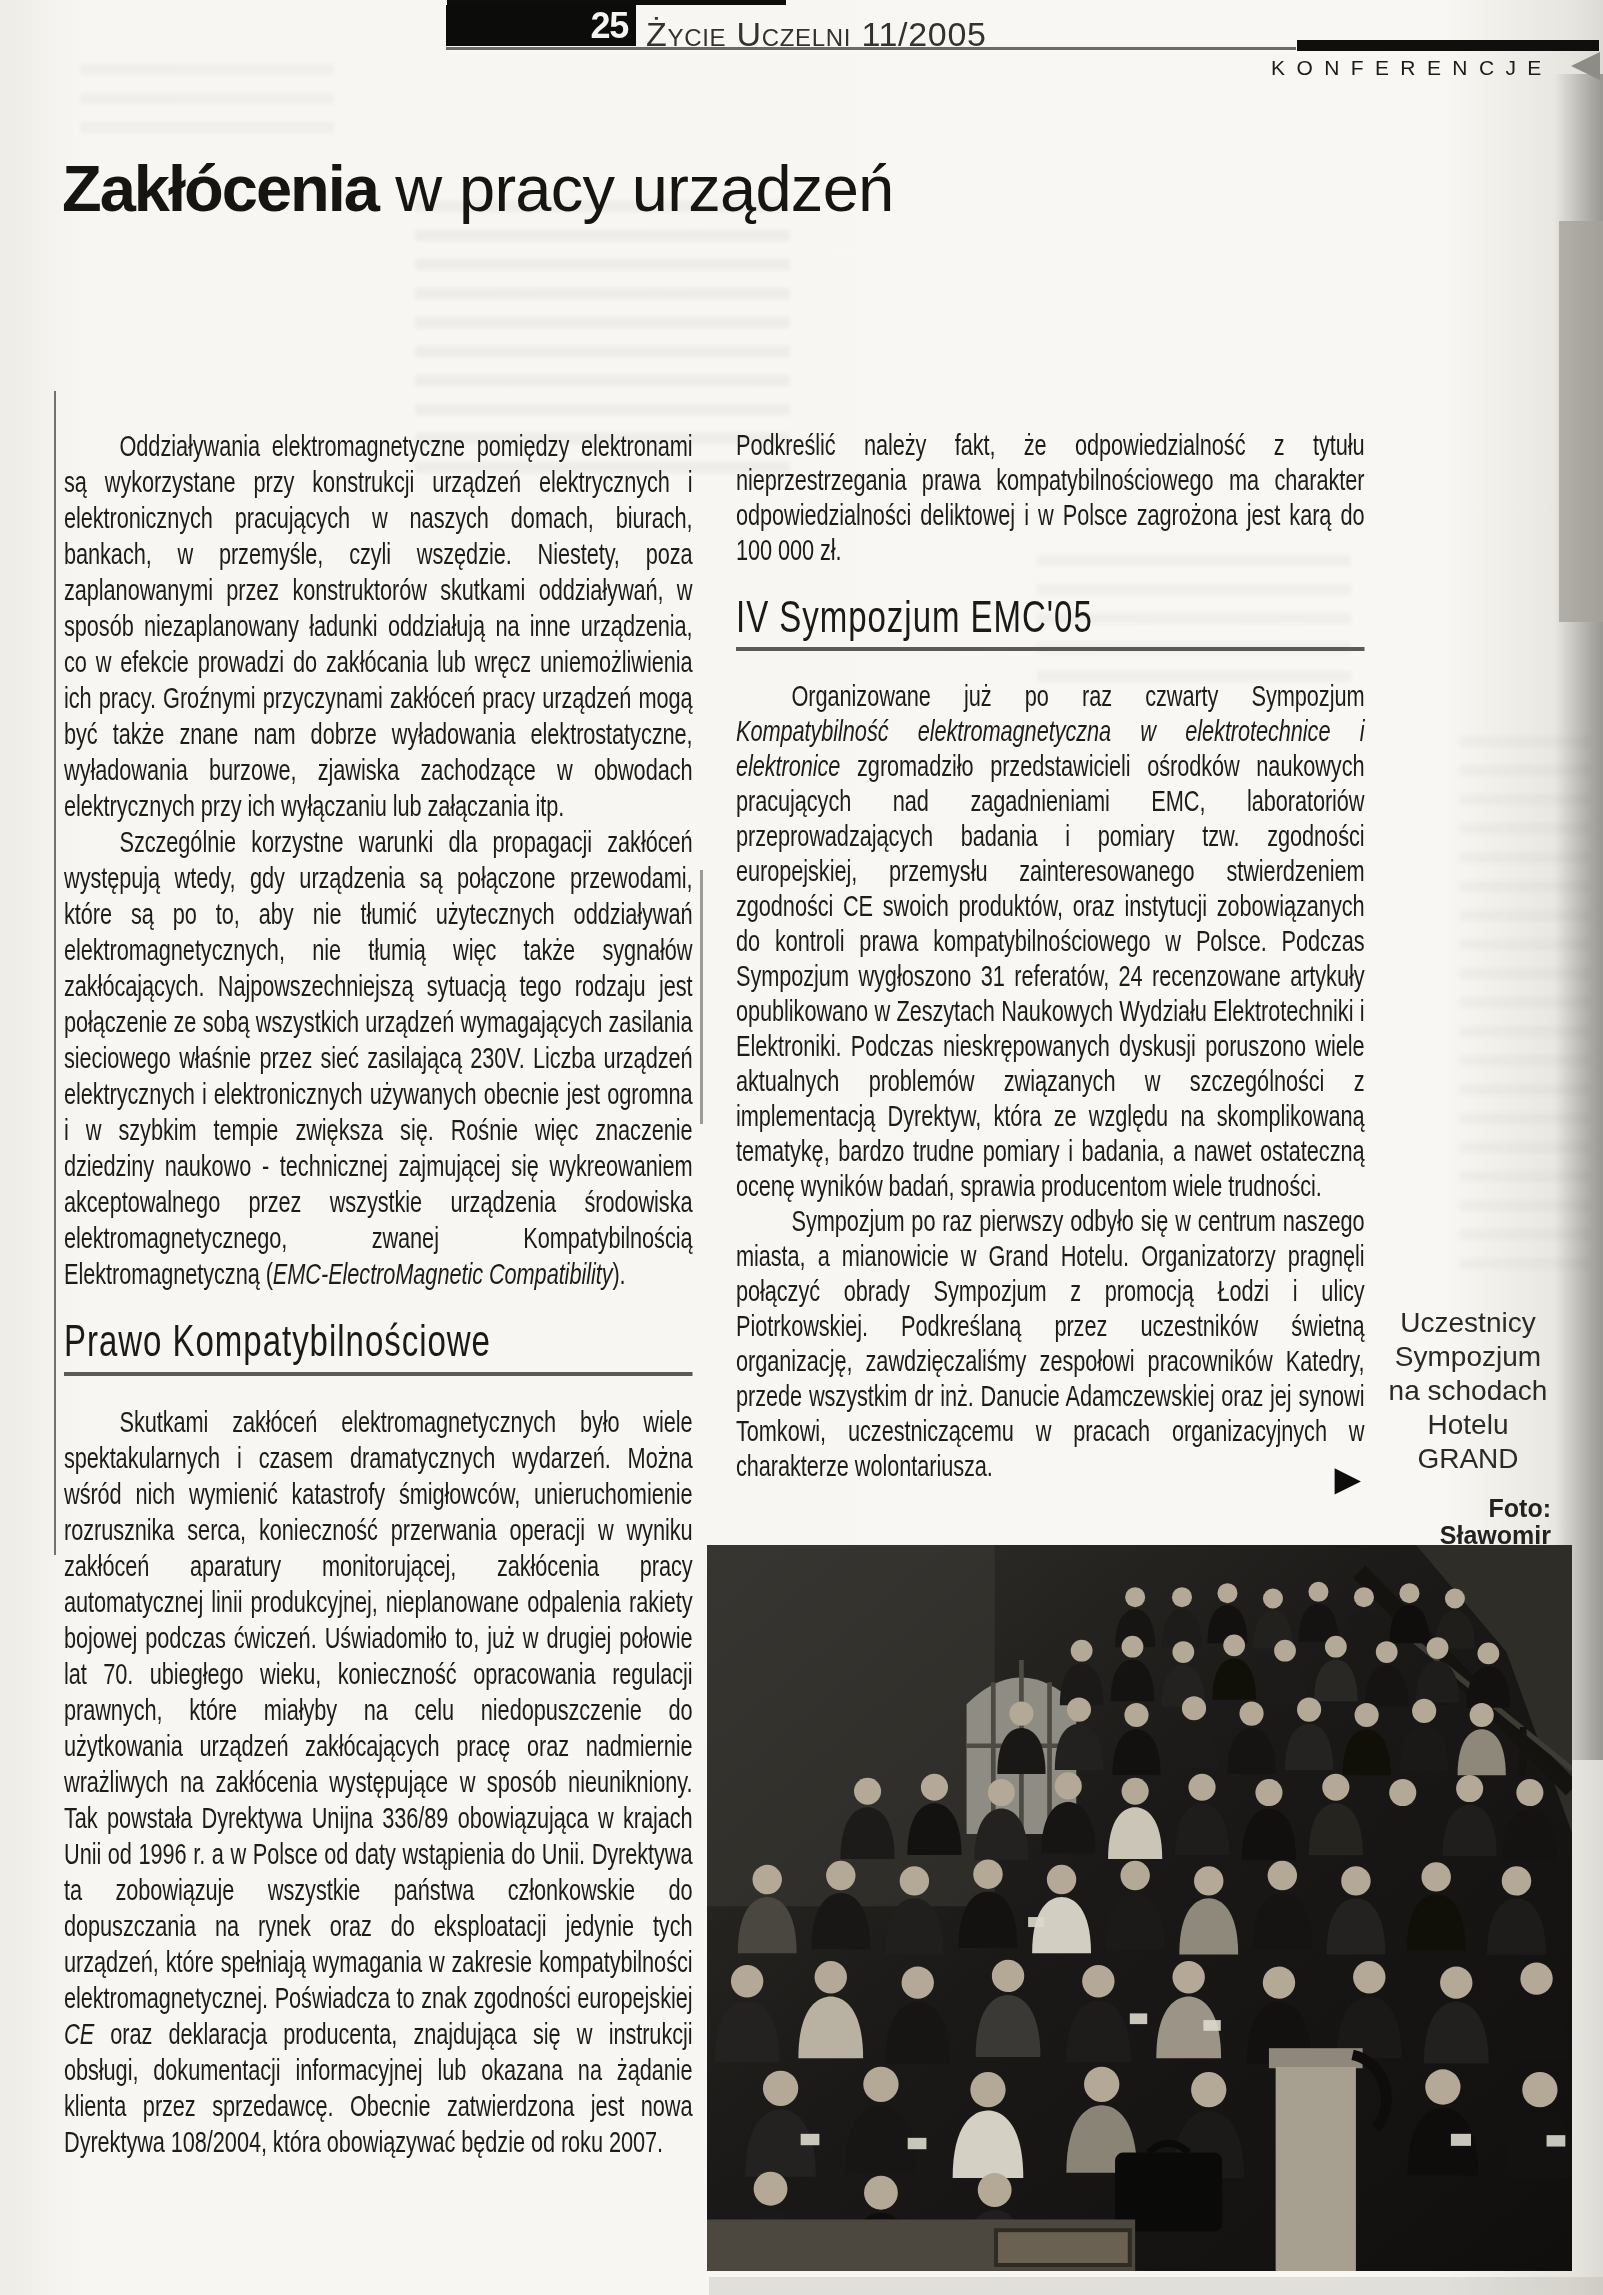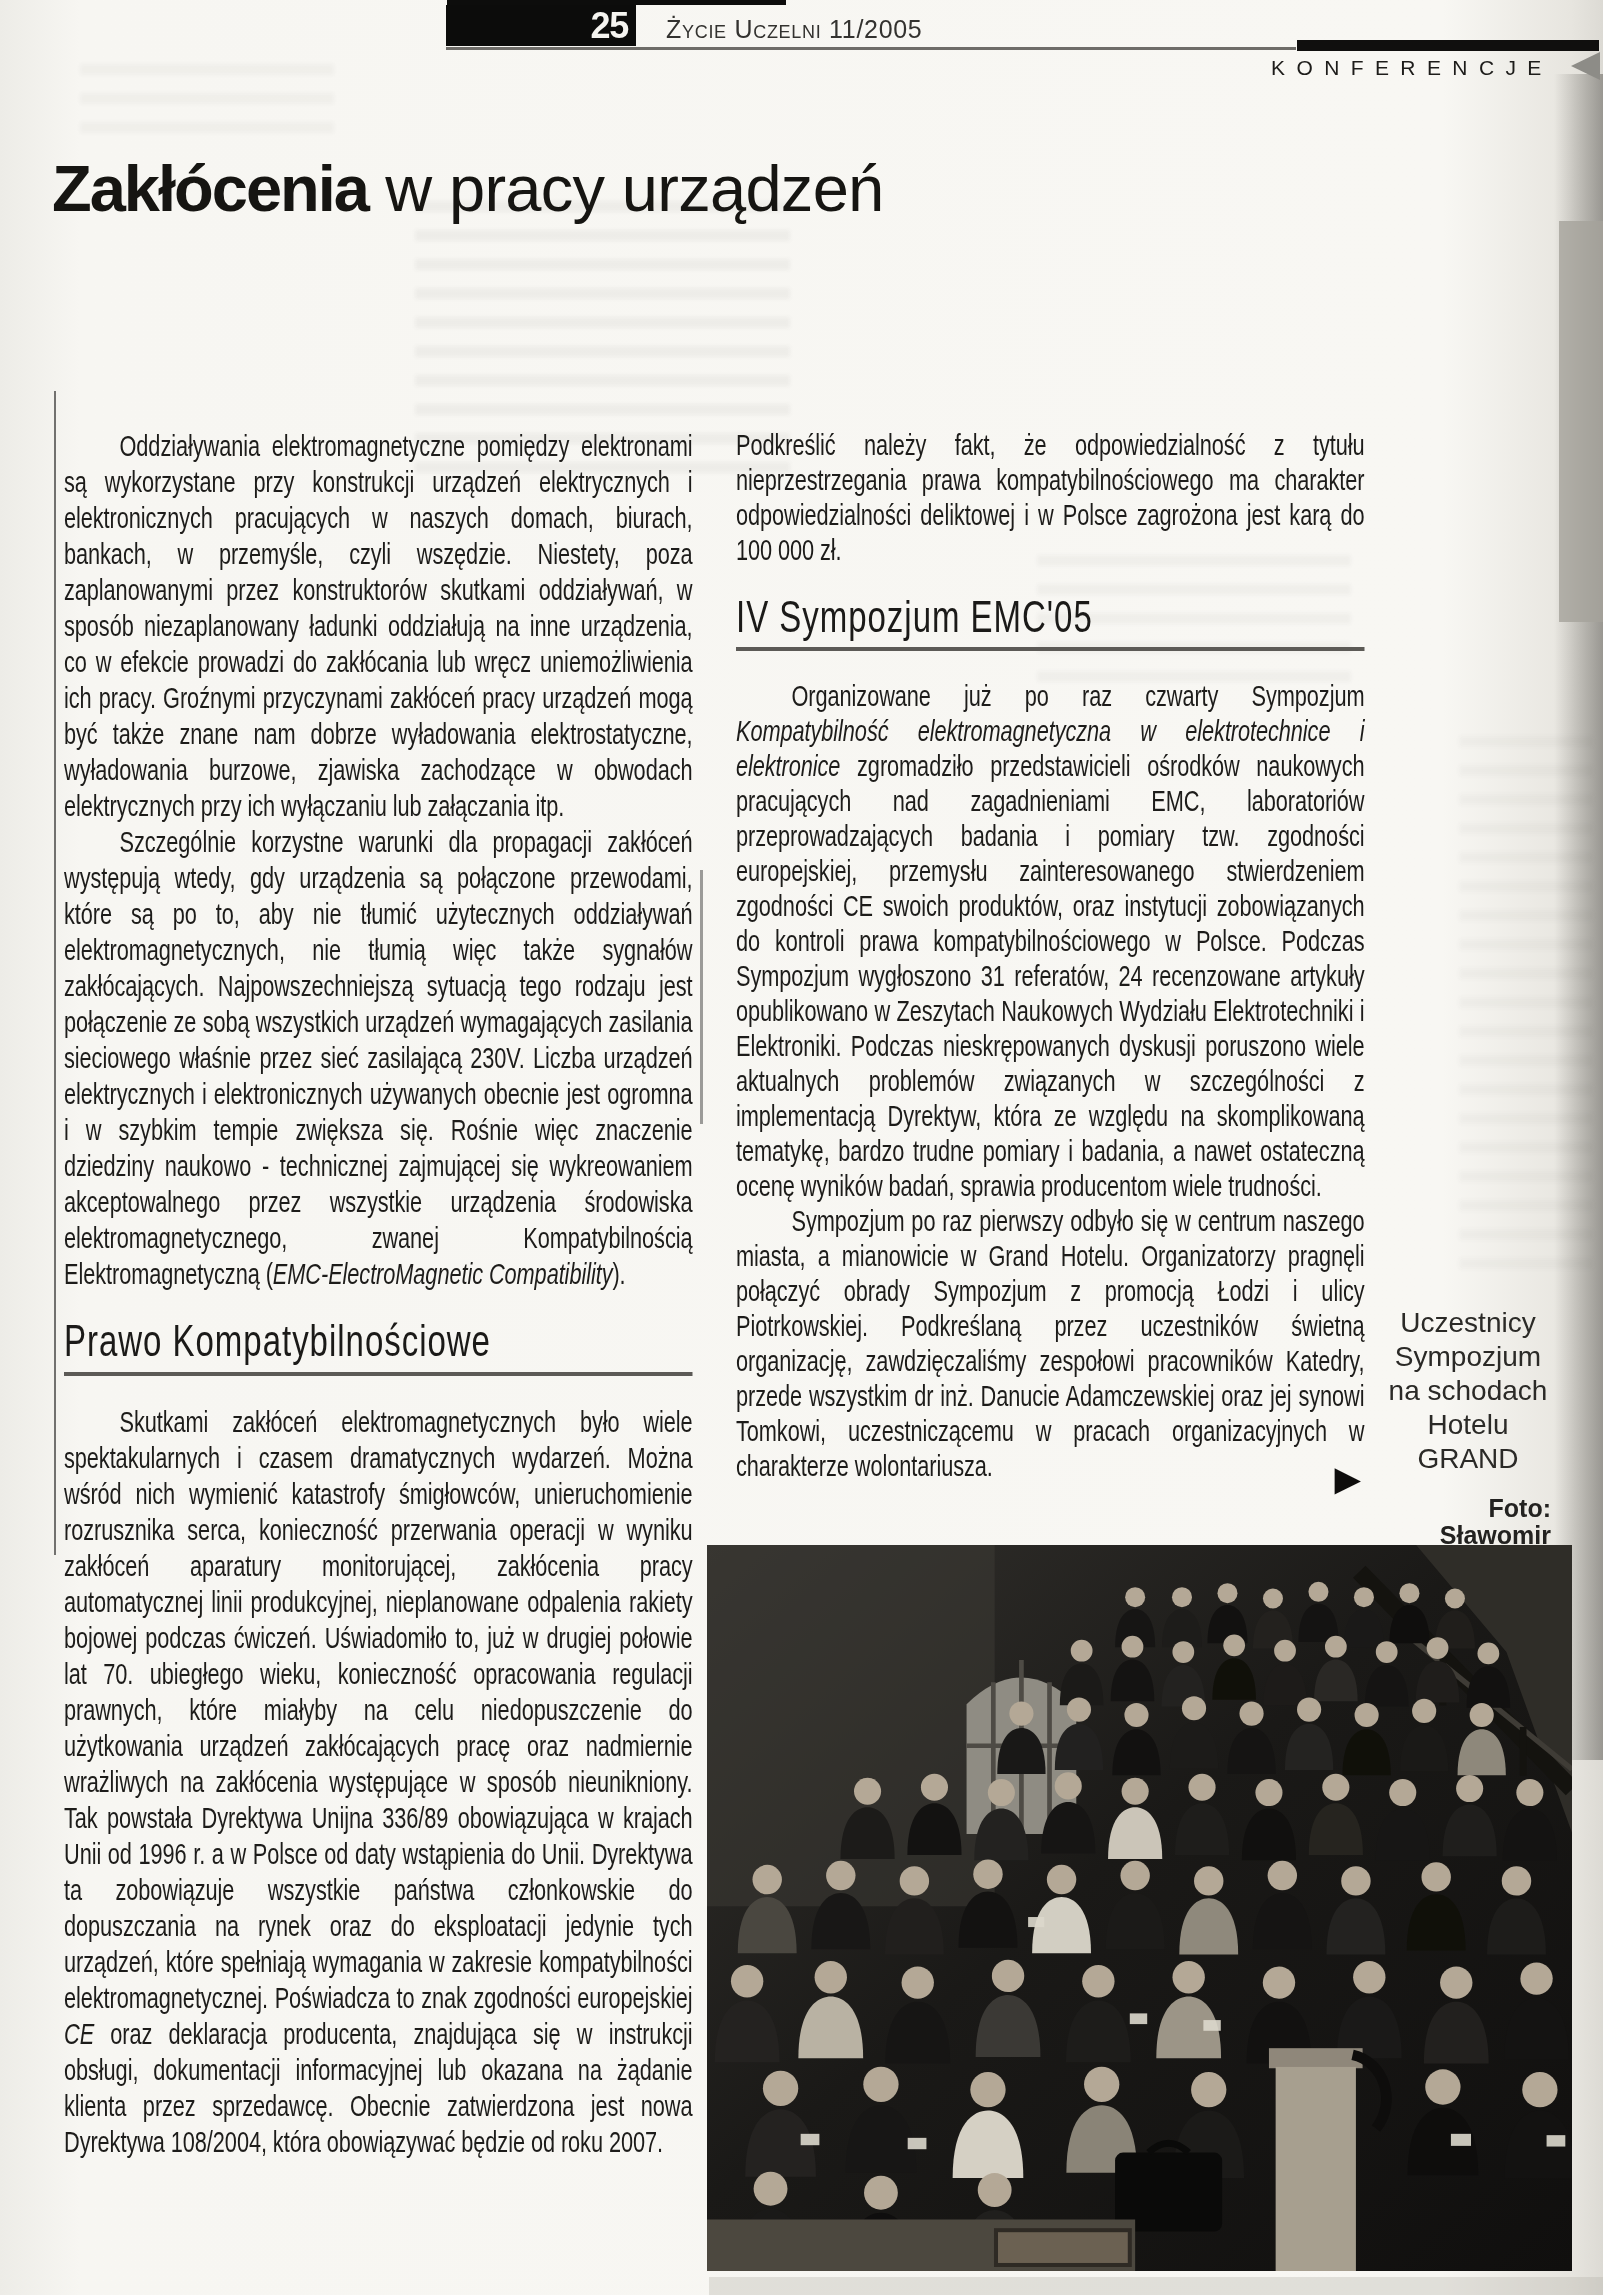--- a/index.html
+++ b/index.html
@@ -24,27 +24,27 @@
   .showthrough{position:absolute;filter:blur(2px);opacity:.55;
     background:repeating-linear-gradient(180deg,rgba(70,68,64,.10) 0 10.7px,rgba(0,0,0,0) 10.7px 29px);}
   .st-1{left:415px;top:201px;width:375px;height:281px;}
   .st-2{left:80px;top:64px;width:254px;height:75px;opacity:.4;}
   .st-3{left:1037px;top:555px;width:314px;height:127px;opacity:.45;}
   .st-4{left:1459px;top:736px;width:134px;height:535px;opacity:.35;}
   
   .pageno-box{position:absolute;left:446px;top:5.4px;width:190px;height:41px;background:#0c0c0b;
     display:flex;align-items:center;justify-content:flex-end;padding-right:8px;box-sizing:border-box;}
   .pageno{color:#f5f4f0;font-size:36px;font-weight:700;letter-spacing:-1.3px;}
-  .masthead{position:absolute;left:666px;top:14.7px;font-size:25px;font-variant:small-caps;color:#33322f;letter-spacing:0.7px;}
+  .masthead{position:absolute;left:646px;top:14.7px;font-size:34px;font-variant:small-caps;color:#33322f;letter-spacing:0.7px;}
   .header-rule{position:absolute;left:446px;top:47px;width:850px;height:3.3px;background:#6e6c68;}
   .konf-bar{position:absolute;left:1297px;top:40px;width:302px;height:11.4px;background:#100f0e;}
   .konf-text{position:absolute;left:1271px;top:56px;width:329px;text-align:left;
     font-size:21px;letter-spacing:11.4px;color:#1d1c1a;font-weight:400;}
   
-  .title{position:absolute;left:52px;top:139px;width:903px;line-height:100px;font-size:65px;color:#161512;letter-spacing:-0.7px;}
+  .title{position:absolute;left:62px;top:139px;width:903px;line-height:100px;font-size:65px;color:#161512;letter-spacing:-0.7px;}
   .t-bold{font-weight:700;letter-spacing:-2px;}
   .t-light{font-weight:400;}
   
   .col{position:absolute;width:838px;transform:scaleX(.75);transform-origin:0 0;
     text-align:justify;font-size:29px;letter-spacing:-0.1px;color:#1d1c1a;}
   .col-left{left:64px;top:428px;line-height:36px;}
   .col-right{left:736px;top:428px;line-height:35px;}
   .col p{margin:0;}
   .indent{text-indent:74px;}
   .sec-head{font-size:44px;font-weight:400;letter-spacing:1.3px;color:#1b1a18;margin:31px 0 0 0;text-align:left;}

